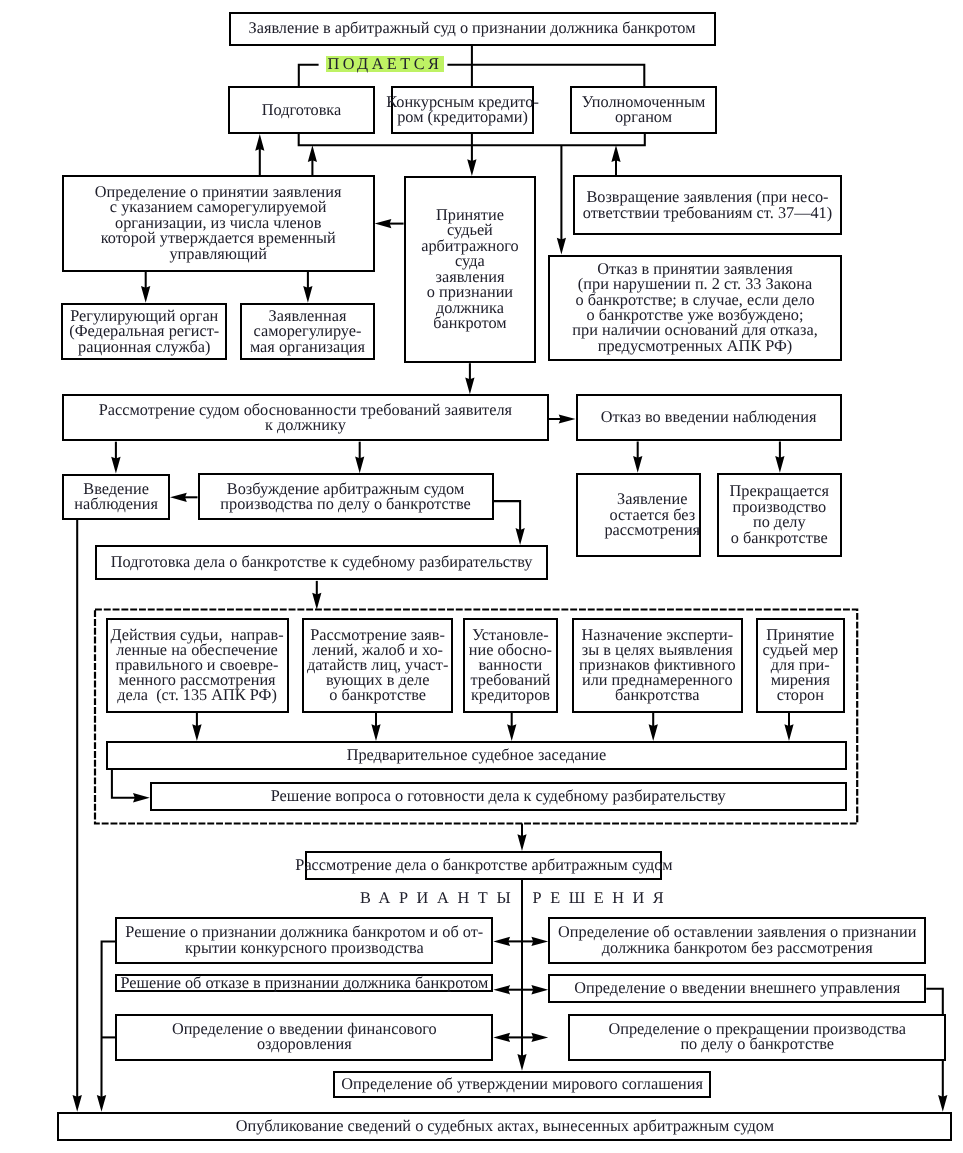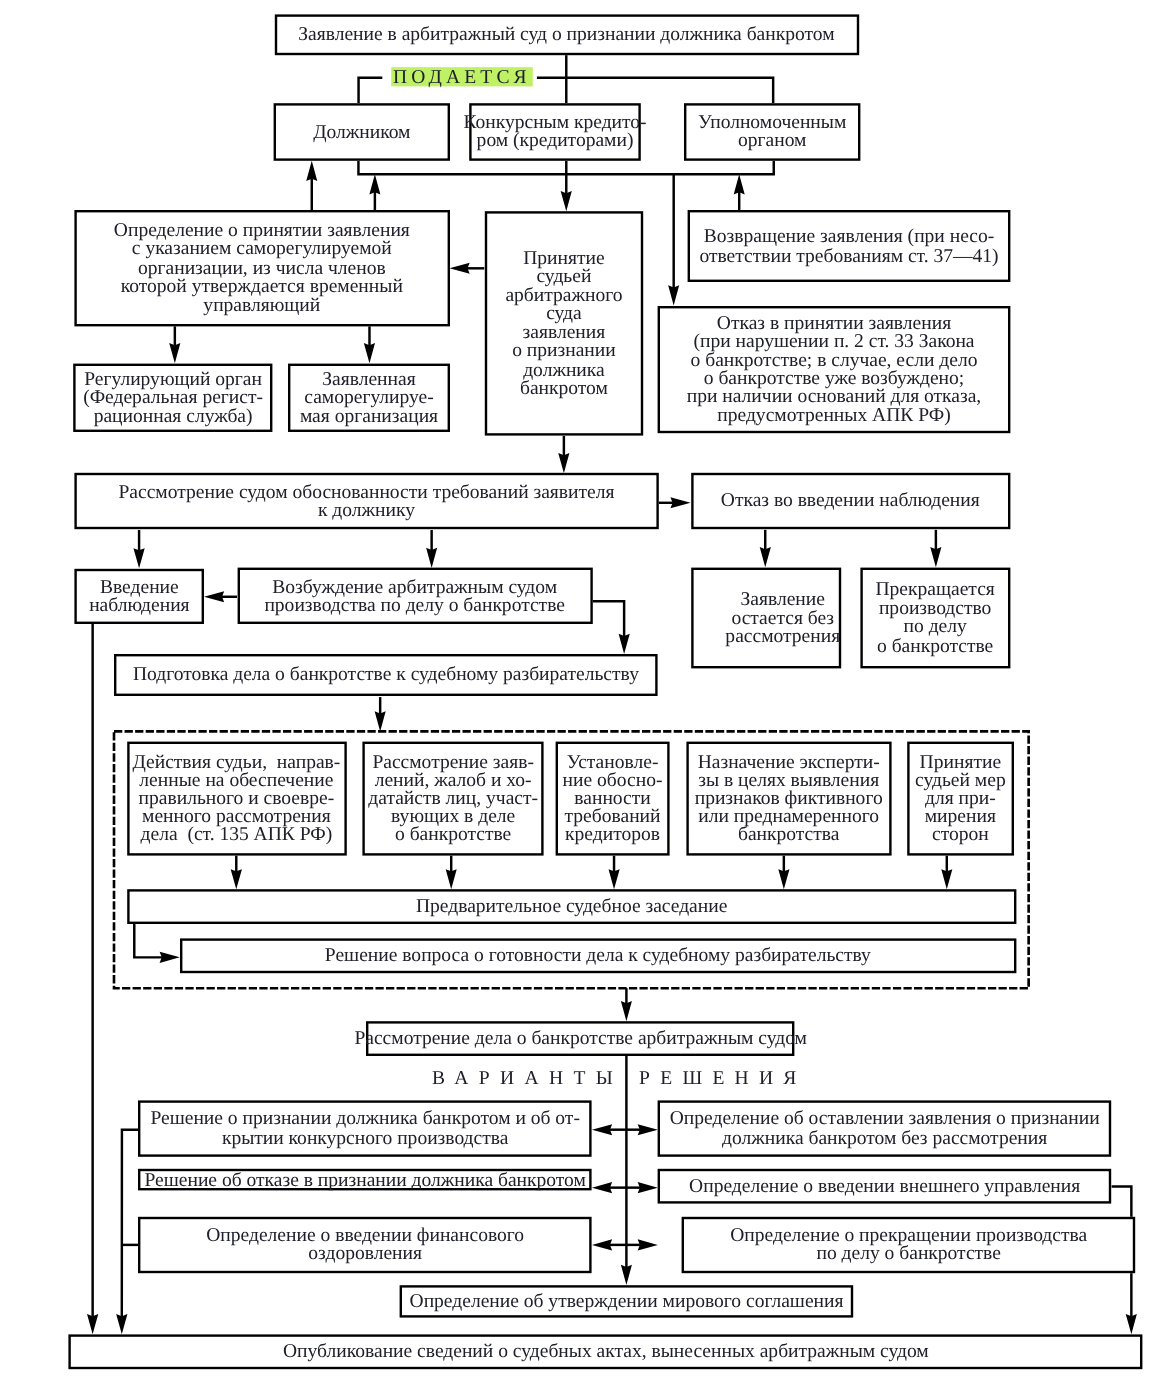--- a/index.html
+++ b/index.html
@@ -107,21 +107,21 @@
   </svg>
 
   <div class="plain" style="left:325.5px;top:56.4px;font-size:16.3px;line-height:15.2px;letter-spacing:3.45px;background:#bef264;padding:0 2px;">ПОДАЕТСЯ</div>
   <div class="plain" style="left:360px;top:889.9px;font-size:16.3px;line-height:15.2px;letter-spacing:8.65px;">ВАРИАНТЫ</div>
   <div class="plain" style="left:532.6px;top:889.9px;font-size:16.3px;line-height:15.2px;letter-spacing:8.55px;">РЕШЕНИЯ</div>
 
   <div class="box" id="n1" style="left:228.5px;top:11.5px;width:487.0px;height:34.0px;font-size:16.3px;line-height:15.45px;">
       <span class="lbl">Заявление&nbsp;в&nbsp;арбитражный&nbsp;суд&nbsp;о&nbsp;признании&nbsp;должника&nbsp;банкротом</span>
     </div>
   <div class="box" id="n2" style="left:228.0px;top:86.0px;width:147.0px;height:48.0px;font-size:16.3px;line-height:15.45px;">
-      <span class="lbl">Должником</span>
+      <span class="lbl">Подготовка</span>
     </div>
   <div class="box" id="n3" style="left:391.0px;top:86.0px;width:143px;height:48.0px;font-size:16.3px;line-height:15.45px;">
       <span class="lbl">Конкурсным&nbsp;кредито-<br>ром&nbsp;(кредиторами)</span>
     </div>
   <div class="box" id="n4" style="left:570.0px;top:86.0px;width:147.0px;height:48.0px;font-size:16.3px;line-height:15.45px;">
       <span class="lbl">Уполномоченным<br>органом</span>
     </div>
   <div class="box" id="n5" style="left:61.7px;top:175.0px;width:313.0px;height:96.5px;font-size:16.3px;line-height:15.45px;">
       <span class="lbl">Определение&nbsp;о&nbsp;принятии&nbsp;заявления<br>с&nbsp;указанием&nbsp;саморегулируемой<br>организации,&nbsp;из&nbsp;числа&nbsp;членов<br>которой&nbsp;утверждается&nbsp;временный<br>управляющий</span>
     </div>

